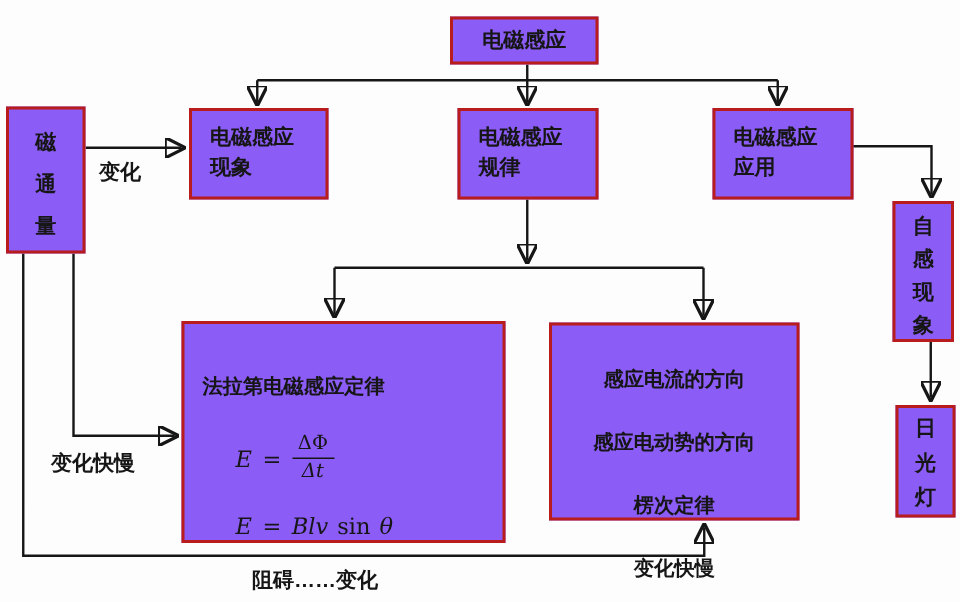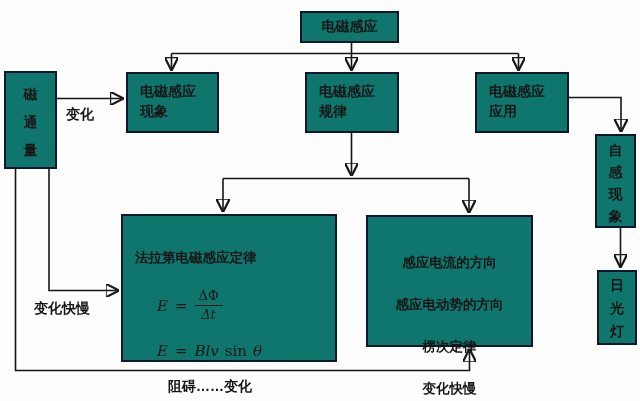--- a/index.html
+++ b/index.html
@@ -2,21 +2,21 @@
 <html><head>
 <meta charset="utf-8">
 <style>
   html,body{margin:0;padding:0;background:#fdfdfd;}
   .stage{
     position:relative;width:640px;height:401px;background:#fdfdfd;
     font-family:"Liberation Sans","DejaVu Sans",sans-serif;
     color:#161616;overflow:hidden;
   }
   .node{
-    position:absolute;border:2px solid #0f172a;background:#0f766e;
+    position:absolute;border:2px solid #b91c1c;background:#8b5cf6;
     box-sizing:border-box;font-weight:bold;white-space:pre-line;
   }
   .node-h{font-size:14px;line-height:20px;padding:7px 0 0 12px;}
   .node-center{display:flex;align-items:center;justify-content:center;padding:0;}
   .node-v{text-align:center;font-size:14px;}
   .edge-label{
     position:absolute;font-weight:bold;font-size:14px;white-space:nowrap;
   }
   svg.wires{position:absolute;left:0;top:0;width:640px;height:401px;}
   svg.wires path{fill:none;stroke:#161616;stroke-width:1.6;}
@@ -28,21 +28,21 @@
     margin-left:34px;display:flex;align-items:center;font-size:15px;
   }
   .formula.first{margin-top:5px;}
   .formula .it{font-style:italic;}
   .formula .eq{margin:0 7px;}
   .frac{display:inline-flex;flex-direction:column;align-items:center;font-size:13px;line-height:1.25;}
   .frac .num{padding:0 4px 1px 4px;border-bottom:1.6px solid #161616;}
   .frac .den{padding-top:1px;}
   .formula .sp{margin-left:6px;}
   .direction-box{
-    text-align:center;font-size:13.5px;line-height:21px;padding-top:14px;
+    text-align:center;font-size:13.5px;line-height:21px;padding-top:4px;
   }
 </style>
 </head>
 <body>
 
 <div class="stage">
 
   <svg class="wires" viewBox="0 0 640 401">
     <defs>
       <marker id="arr" viewBox="0 0 10 10" refX="8" refY="5" markerWidth="8.5" markerHeight="8.5" orient="auto-start-reverse">

